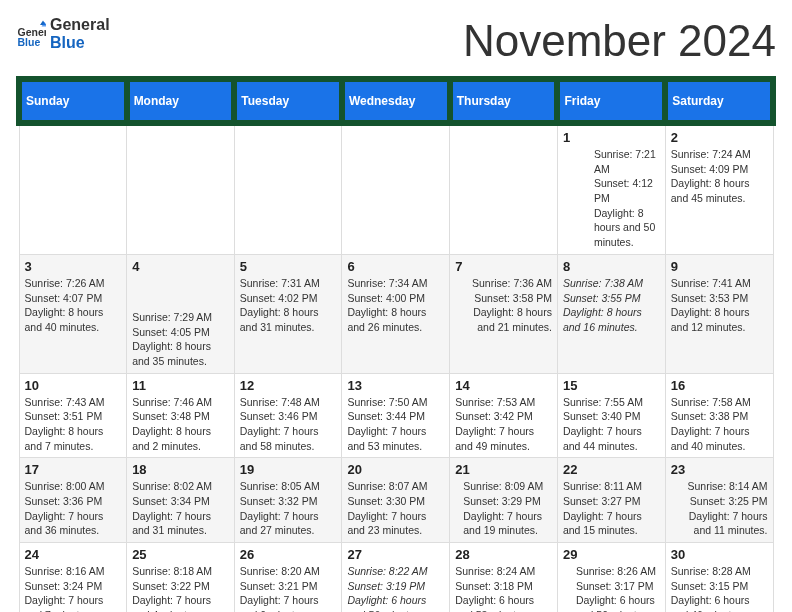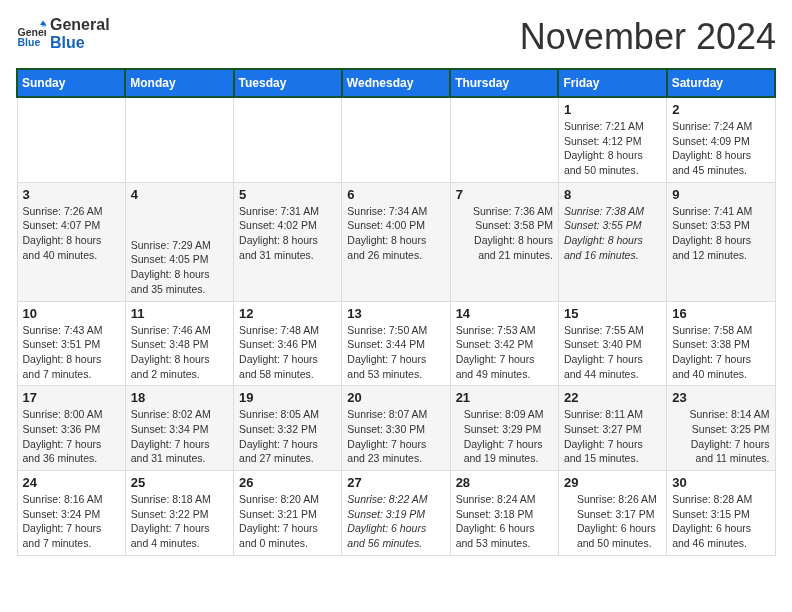--- a/index.html
+++ b/index.html
@@ -37,42 +37,42 @@
       color: #1565c0;
     }
     .logo-icon {
       width: 30px;
       height: 30px;
     }
     .title-block {
       text-align: right;
     }
     .month-title {
-      font-size: 36px;
+      font-size: 44px;
       font-weight: normal;
       color: #333;
     }
     .location {
       font-size: 15px;
       color: #555;
       margin-top: 2px;
     }
     .calendar {
       width: 100%;
       border-collapse: collapse;
       font-size: 11px;
     }
     .calendar th {
       background-color: #1a73e8;
       color: white;
-      padding: 6px 4px;
+      padding: 12px 4px;
       text-align: left;
       font-size: 12px;
       font-weight: bold;
-      border: 2px solid #14532d;
+      border: 6px solid #14532d;
     }
     .calendar td {
       border: 1px solid #ddd;
       vertical-align: top;
       padding: 4px 5px;
       width: 108px;
       min-height: 80px;
       background: #fff;
     }
     .calendar tr:nth-child(even) td {
@@ -135,21 +135,21 @@
   </thead>
   <tbody id="calendar-body">
   <tr>
         <td class="empty-cell"></td>
         <td class="empty-cell"></td>
         <td class="empty-cell"></td>
         <td class="empty-cell"></td>
         <td class="empty-cell"></td>
         <td>
           <span class="day-num">1</span>
-          <div class="day-info" style="white-space: pre-line;">Sunrise: 7:21 AM
+          <div class="day-info" style="white-space: pre-line; margin-left: 31px;">Sunrise: 7:21 AM
 Sunset: 4:12 PM
 Daylight: 8 hours and 50 minutes.</div>
         </td>
         <td>
           <span class="day-num">2</span>
           <div class="day-info" style="white-space: pre-line;">Sunrise: 7:24 AM
 Sunset: 4:09 PM
 Daylight: 8 hours and 45 minutes.</div>
         </td>
       </tr>

